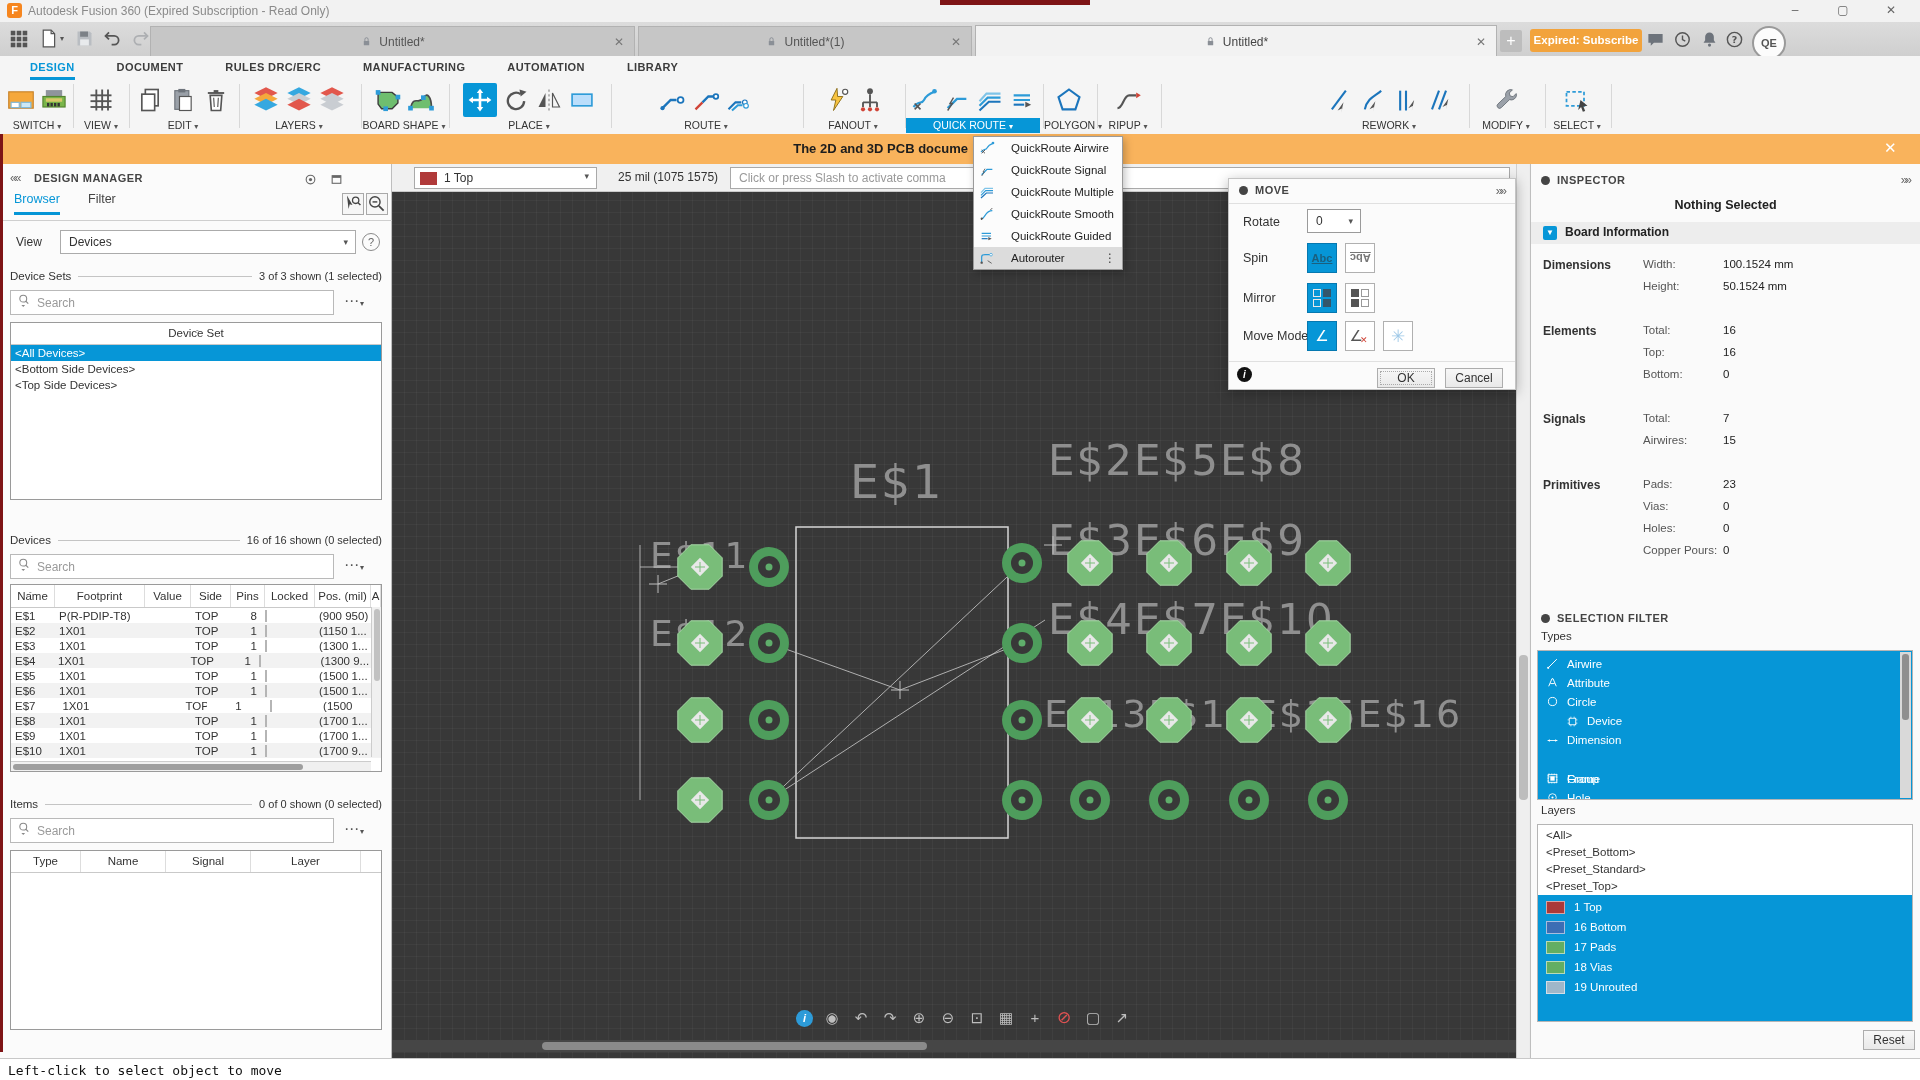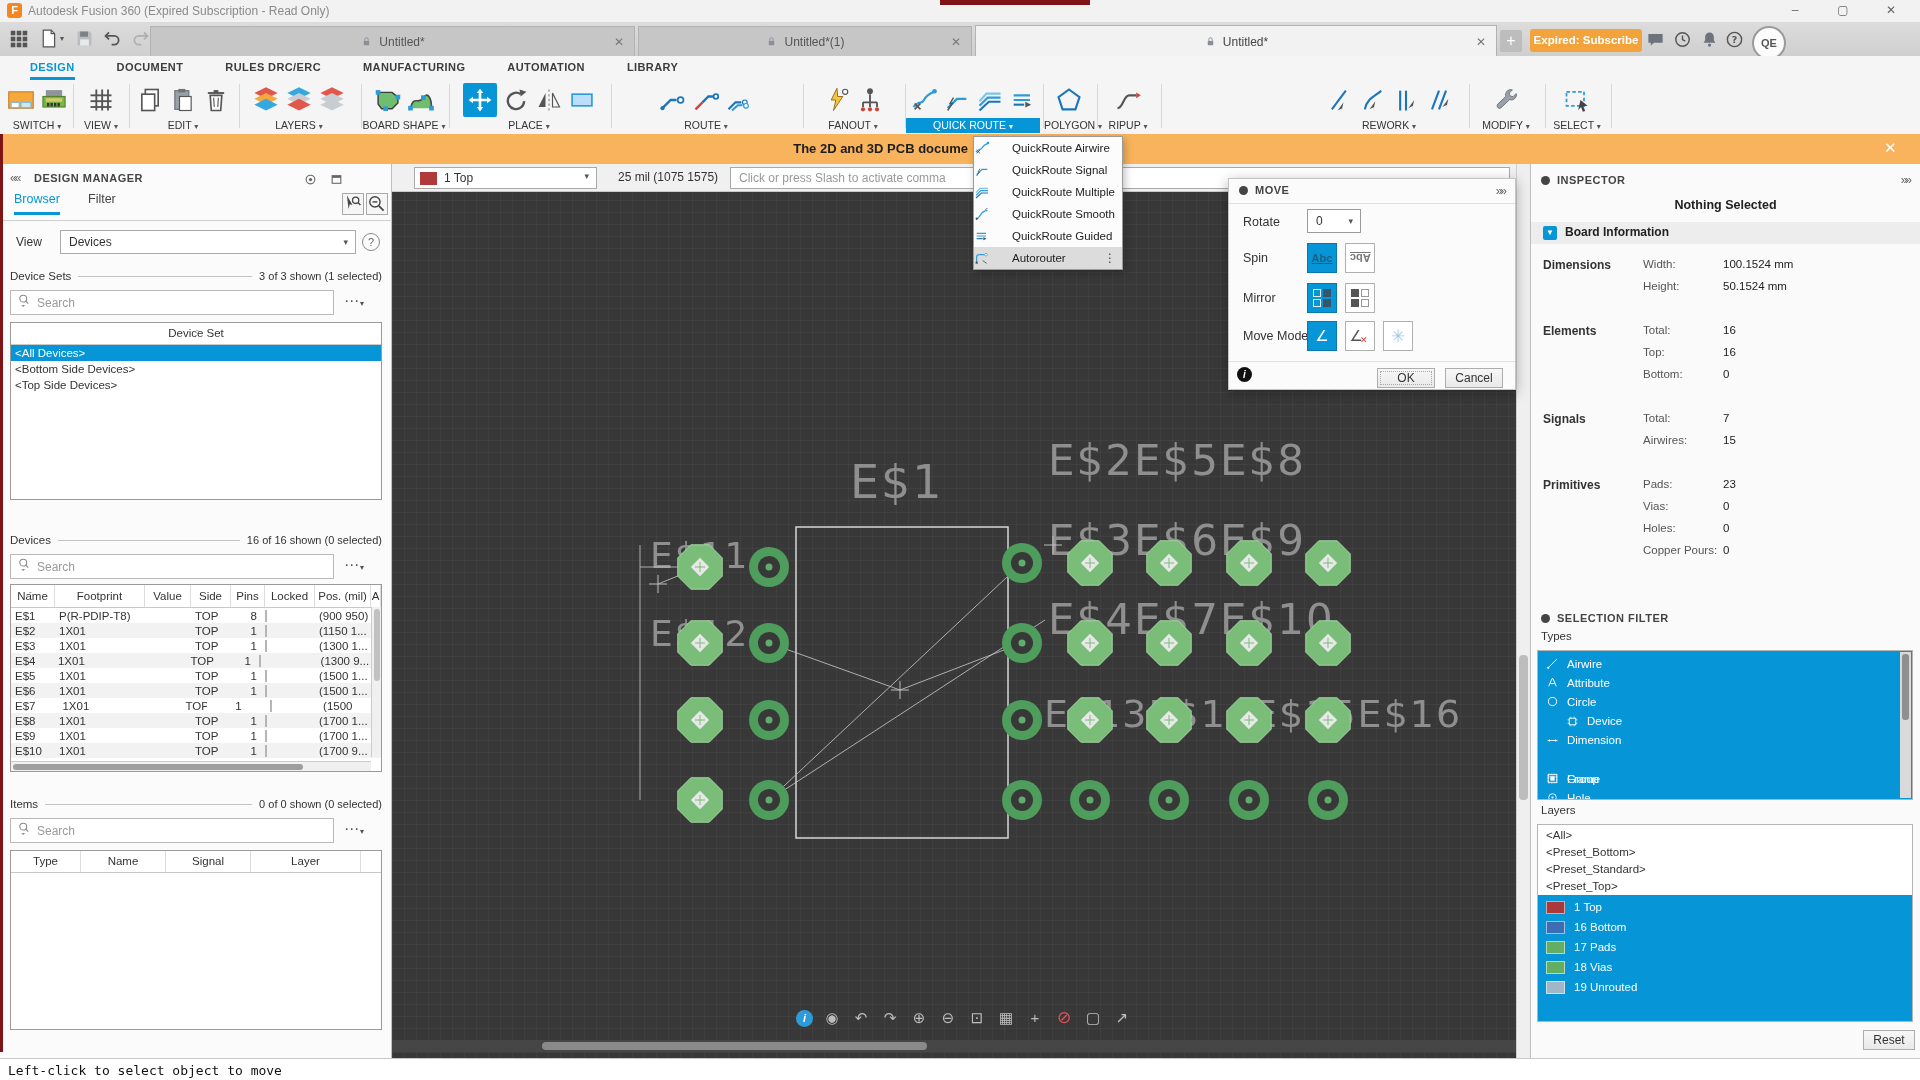--- a/index.html
+++ b/index.html
@@ -134,21 +134,21 @@
   .mg-c{background:#555;}
   .mg-d{border:1px solid #999;box-sizing:border-box;}
   #move-foot{position:absolute;left:0;top:182px;width:100%;height:30px;border-top:1px solid #E0E0E0;}
   .btn{position:absolute;height:20px;background:linear-gradient(#F7F7F7,#E9E9E9);border:1px solid #ADADAD;box-sizing:border-box;
       font-size:12px;color:#333;text-align:center;line-height:18px;}
   #info-dot{position:absolute;left:8px;top:5px;width:15px;height:15px;background:#111;color:#fff;border-radius:50%;font-size:10px;
       font-weight:bold;font-style:italic;text-align:center;line-height:15px;}
   
   #qr-menu{position:absolute;left:973px;top:136px;width:148px;background:#FCFCFC;border:1px solid #9A9A9A;
       box-shadow:2px 3px 8px rgba(0,0,0,.25);z-index:50;}
-  .qr-item{height:22px;display:flex;align-items:center;gap:22px;font-size:11.5px;color:#222;position:relative;}
+  .qr-item{height:22px;display:flex;align-items:center;gap:16px;padding-left:5px;font-size:11.5px;color:#222;position:relative;}
   .qr-item.hl{background:#DCDCDC;}
   .qr-item .trail{position:absolute;right:6px;font-size:12px;color:#444;}
   
   .insp-grp-label{position:absolute;left:12px;font-size:12px;font-weight:bold;color:#333;}
   .insp-rlabel{position:absolute;left:112px;font-size:11.5px;color:#555;}
   .insp-rvalue{position:absolute;left:192px;font-size:11.5px;color:#222;}
   #insp-empty{position:absolute;left:0;top:34px;width:100%;text-align:center;font-size:12.5px;font-weight:bold;color:#222;}
   #insp-secband{position:absolute;left:0;top:58px;width:100%;height:22px;background:#EDEDED;}
   #insp-seccaret{position:absolute;left:12px;top:4px;width:14px;height:14px;background:#0696D7;border-radius:2px;
       color:#fff;font-size:8px;text-align:center;line-height:14px;}

